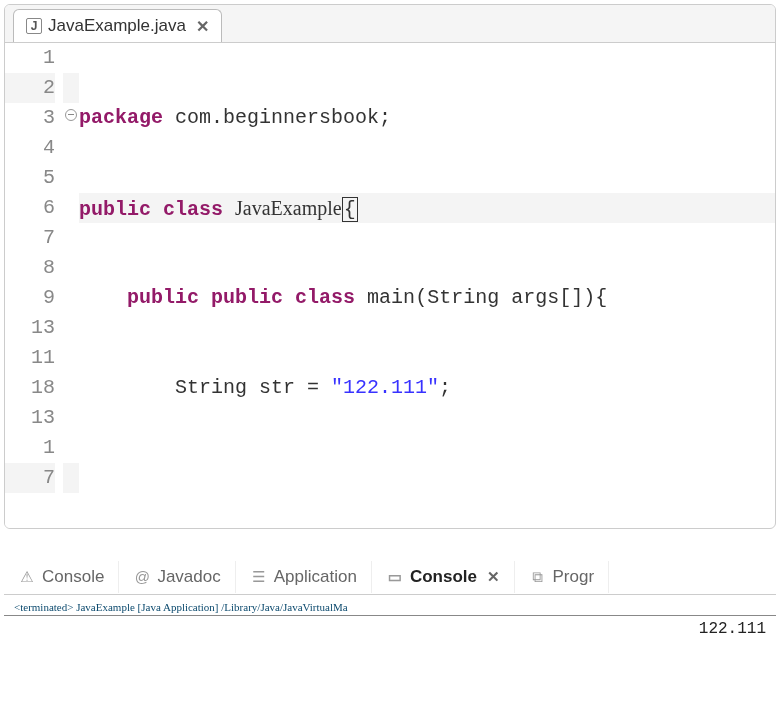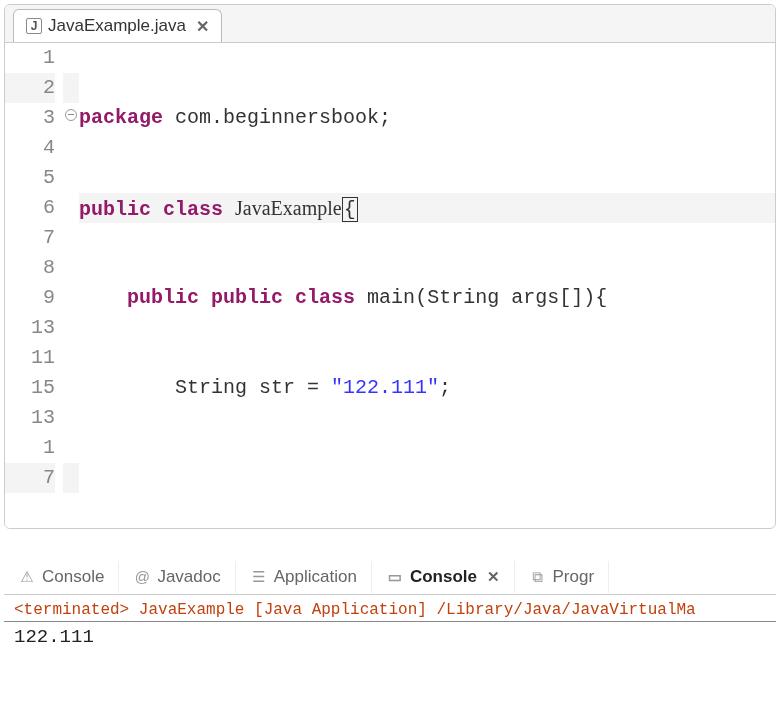--- a/index.html
+++ b/index.html
@@ -144,33 +144,34 @@
       color: #999;
       font-size: 15px;
     }
     .bottom-tab .close-icon {
       font-size: 15px;
       color: #666;
       font-weight: bold;
       margin-left: 4px;
     }
     .console-status {
-      font-family: Liberation Mono, monospace;
-      font-size: 16px;
-      color: #c2410c;
+      font-family: Liberation Serif, serif;
+      font-size: 11px;
+      color: #0c4a6e;
       padding: 6px 10px 2px 10px;
       white-space: nowrap;
       overflow: hidden;
     }
     .console-output {
       font-family: Consolas, "Courier New", monospace;
-      font-size: 19px;
+      font-size: 16px;
       color: #222;
       padding: 4px 10px;
       border-top: 1px solid #888;
+      text-align: right;
     }
   </style>
 </head>
 <body>
 
 <div class="editor-pane">
   <div class="tab-bar">
     <div class="tab">
       <span class="file-icon">J</span>
       <span>JavaExample.java</span>
@@ -184,21 +185,21 @@
       <div class="line hl">2</div>
       <div class="line">3</div>
       <div class="line">4</div>
       <div class="line">5</div>
       <div class="line">6</div>
       <div class="line">7</div>
       <div class="line">8</div>
       <div class="line">9</div>
       <div class="line">13</div>
       <div class="line">11</div>
-      <div class="line">15</div>
+      <div class="line">18</div>
       <div class="line">13</div>
       <div class="line">1</div>
       <div class="line hl">7</div>
     </div>
     <div class="fold-gutter">
       <div class="line"></div>
       <div class="line hl"></div>
       <div class="line"><span class="fold-marker"></span></div>
       <div class="line"></div>
       <div class="line"></div>

